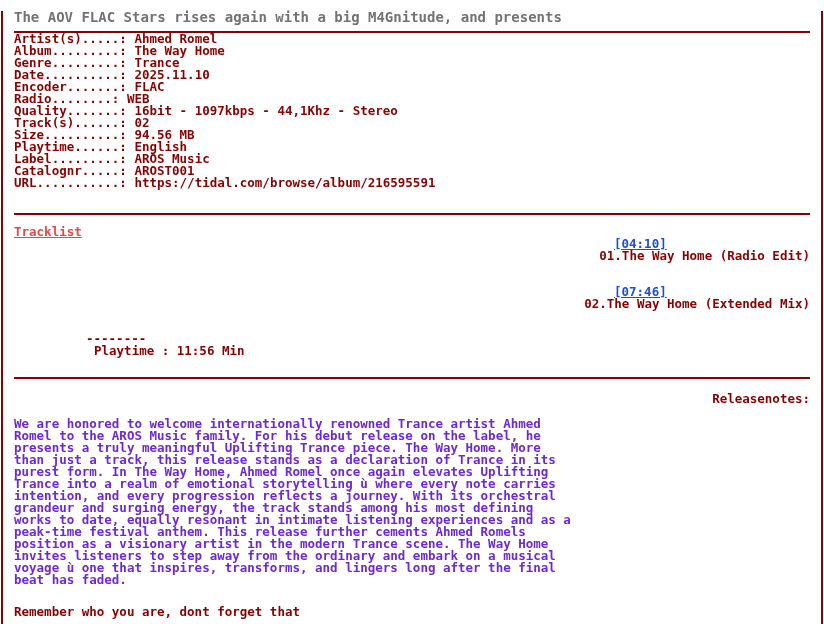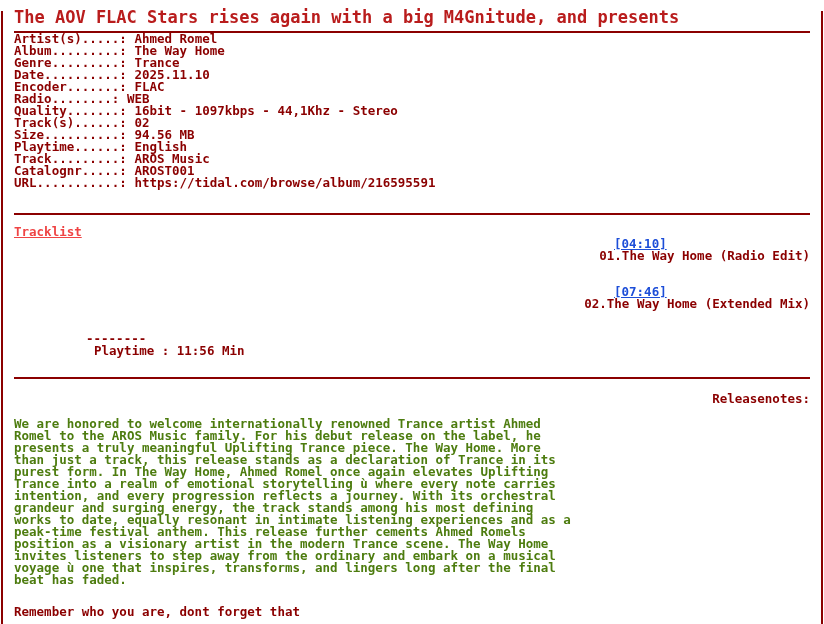--- a/index.html
+++ b/index.html
@@ -39,23 +39,23 @@
     height: 624px;
     background: #8b0000;
   }
   .inner {
     position: relative;
     padding: 0 14px;
   }
   .headline {
     margin-top: 11px;
     font-weight: bold;
-    font-size: 17px;
+    font-size: 14px;
     letter-spacing: 0px;
-    color: #b91c1c;
+    color: #737373;
     white-space: pre;
   }
   hr.rule {
     border: none;
     border-top: 2px solid #8b0000;
     margin: 8px 0 0 0;
     height: 0;
   }
   .info-block {
   }
@@ -116,21 +116,21 @@
     line-height: 13px;
   }
   .notes-head {
     font-weight: bold;
     color: #8b0000;
     white-space: pre;
     text-align: right;
   }
   .notes-body {
     margin-top: 13px;
-    color: #4d7c0f;
+    color: #6d28d9;
     font-weight: bold;
     white-space: pre-wrap;
     line-height: 12px;
     max-width: 600px;
   }
   .remember {
     font-weight: bold;
     color: #8b0000;
     white-space: pre;
   }
@@ -152,21 +152,21 @@
       <div class="info-row"><span class="info-label">Artist(s).....:</span> <span class="info-value">Ahmed Romel</span></div>
       <div class="info-row"><span class="info-label">Album.........:</span> <span class="info-value">The Way Home</span></div>
       <div class="info-row"><span class="info-label">Genre.........:</span> <span class="info-value">Trance</span></div>
       <div class="info-row"><span class="info-label">Date..........:</span> <span class="info-value">2025.11.10</span></div>
       <div class="info-row"><span class="info-label">Encoder.......:</span> <span class="info-value">FLAC</span></div>
       <div class="info-row"><span class="info-label">Radio........:</span> <span class="info-value">WEB</span></div>
       <div class="info-row"><span class="info-label">Quality.......:</span> <span class="info-value">16bit - 1097kbps - 44,1Khz - Stereo</span></div>
       <div class="info-row"><span class="info-label">Track(s)......:</span> <span class="info-value">02</span></div>
       <div class="info-row"><span class="info-label">Size..........:</span> <span class="info-value">94.56 MB</span></div>
       <div class="info-row"><span class="info-label">Playtime......:</span> <span class="info-value">English</span></div>
-      <div class="info-row"><span class="info-label">Track.........:</span> <span class="info-value">AROS Music</span></div>
+      <div class="info-row"><span class="info-label">Label.........:</span> <span class="info-value">AROS Music</span></div>
       <div class="info-row"><span class="info-label">Catalognr.....:</span> <span class="info-value">AROST001</span></div>
       <div class="info-row"><span class="info-label">URL...........:</span> <span class="info-value">https://tidal.com/browse/album/216595591</span></div>
     </div>
 
     <div class="spacer-16"></div>
 
     <hr class="rule">
 
     <div class="spacer-10"></div>
 

